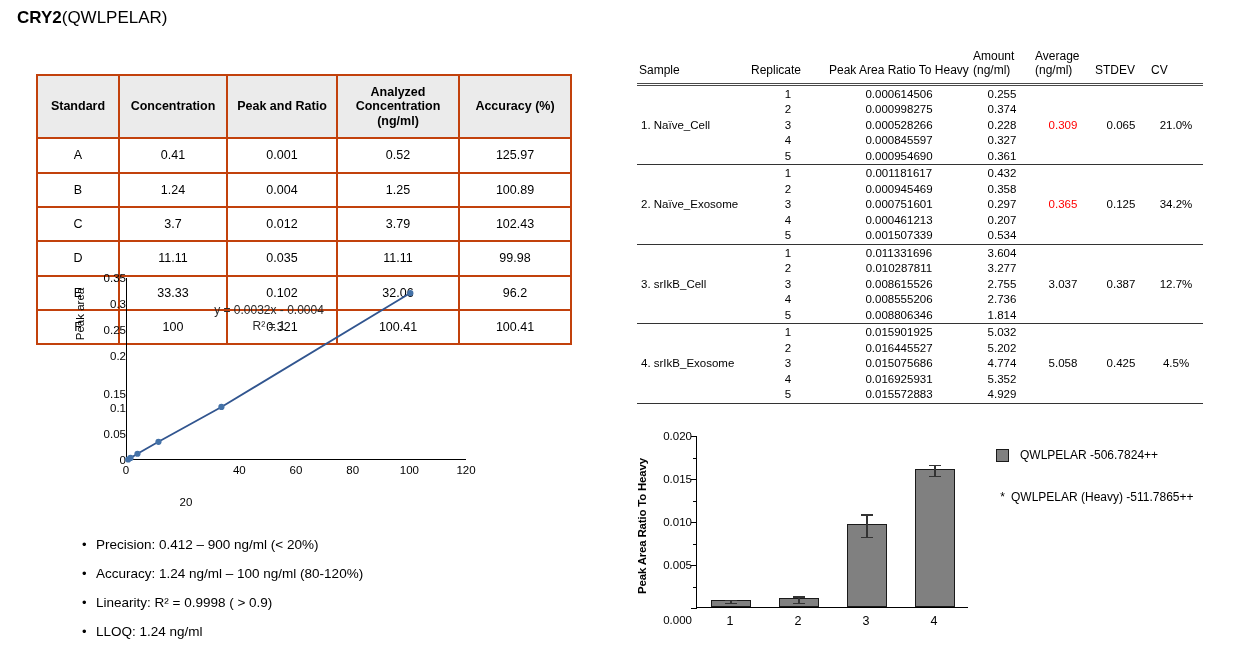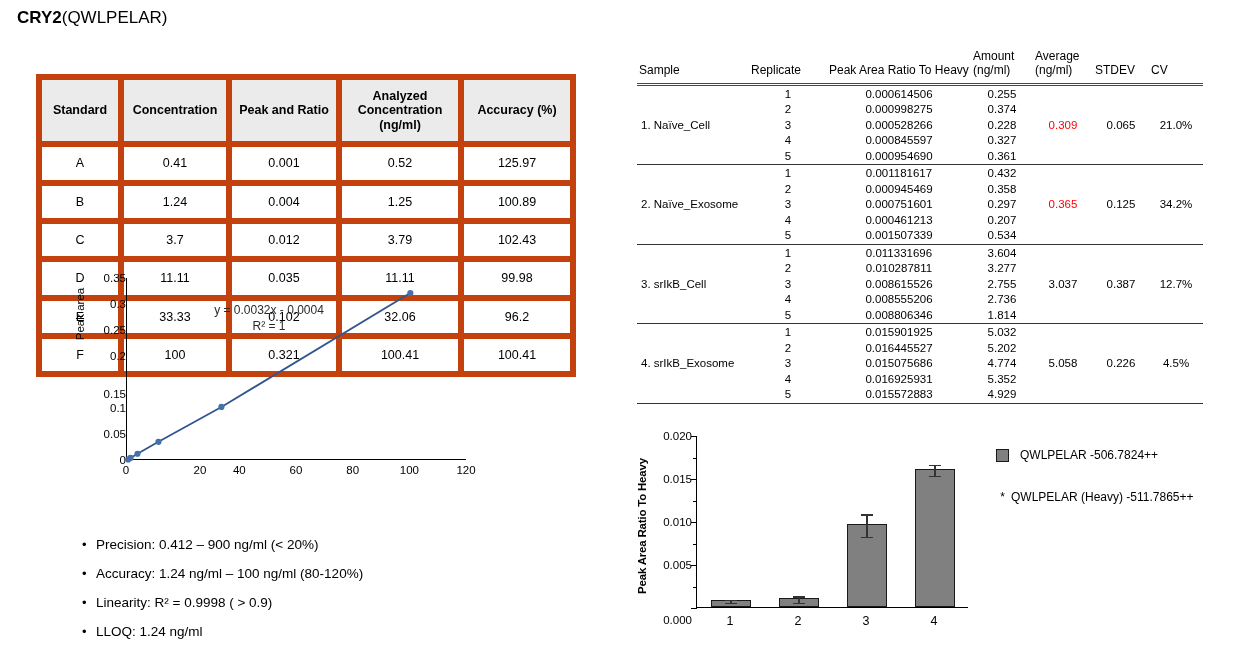--- a/index.html
+++ b/index.html
@@ -30,21 +30,21 @@
     position: absolute;
     left: 36px; top: 74px;
     width: 534px;
   }
   table.std {
     border-collapse: collapse;
     width: 534px;
     table-layout: fixed;
   }
   table.std th, table.std td {
-    border: 6px solid #c2410c;
+    border: 2px solid #c2410c;
     text-align: center;
     font-size: 12.5px;
     padding: 9px 2px;
     line-height: 1.15;
   }
   table.std th {
     background: #ebebeb;
     font-weight: bold;
     height: 42px;
     vertical-align: middle;
@@ -364,21 +364,21 @@
         <circle cx="1.1616666666666666" cy="181.48" r="3.1" fill="#4472a8"></circle>
         <circle cx="3.513333333333333" cy="179.92" r="3.1" fill="#4472a8"></circle>
         <circle cx="10.483333333333334" cy="175.76" r="3.1" fill="#4472a8"></circle>
         <circle cx="31.478333333333328" cy="163.8" r="3.1" fill="#4472a8"></circle>
         <circle cx="94.435" cy="128.96" r="3.1" fill="#4472a8"></circle>
         <circle cx="283.33333333333337" cy="15.079999999999984" r="3.1" fill="#4472a8"></circle>
       </svg>
   </div>
   <div id="calib-xticks">
       <div class="xtick" style="left: 48px;">0</div>
-      <div class="xtick" style="left: 122px;">20</div>
+      <div class="xtick" style="left: 108px; margin-top: 32px;">20</div>
       <div class="xtick" style="left: 161.333px;">40</div>
       <div class="xtick" style="left: 218px;">60</div>
       <div class="xtick" style="left: 274.667px;">80</div>
       <div class="xtick" style="left: 331.333px;">100</div>
       <div class="xtick" style="left: 388px;">120</div>
     </div>
 </div>
 
 <div id="summary-list">
     <div class="bullet-row">
@@ -565,21 +565,21 @@
           <col style="width: 56px;">
           <col style="width: 54px;">
         </colgroup>
         <tbody class="grp">
           <tr>
             <td class="sample" rowspan="5">4. srIkB_Exosome</td>
             <td>1</td>
             <td>0.015901925</td>
             <td>5.032</td>
             <td rowspan="5" style="color: rgb(0, 0, 0);">5.058</td>
-            <td rowspan="5">0.226</td>
+            <td rowspan="5">0.425</td>
             <td rowspan="5">4.5%</td>
           </tr>
           <tr>
             <td>2</td>
             <td>0.016445527</td>
             <td>5.202</td>
           </tr>
           <tr>
             <td>3</td>
             <td>0.015075686</td>

